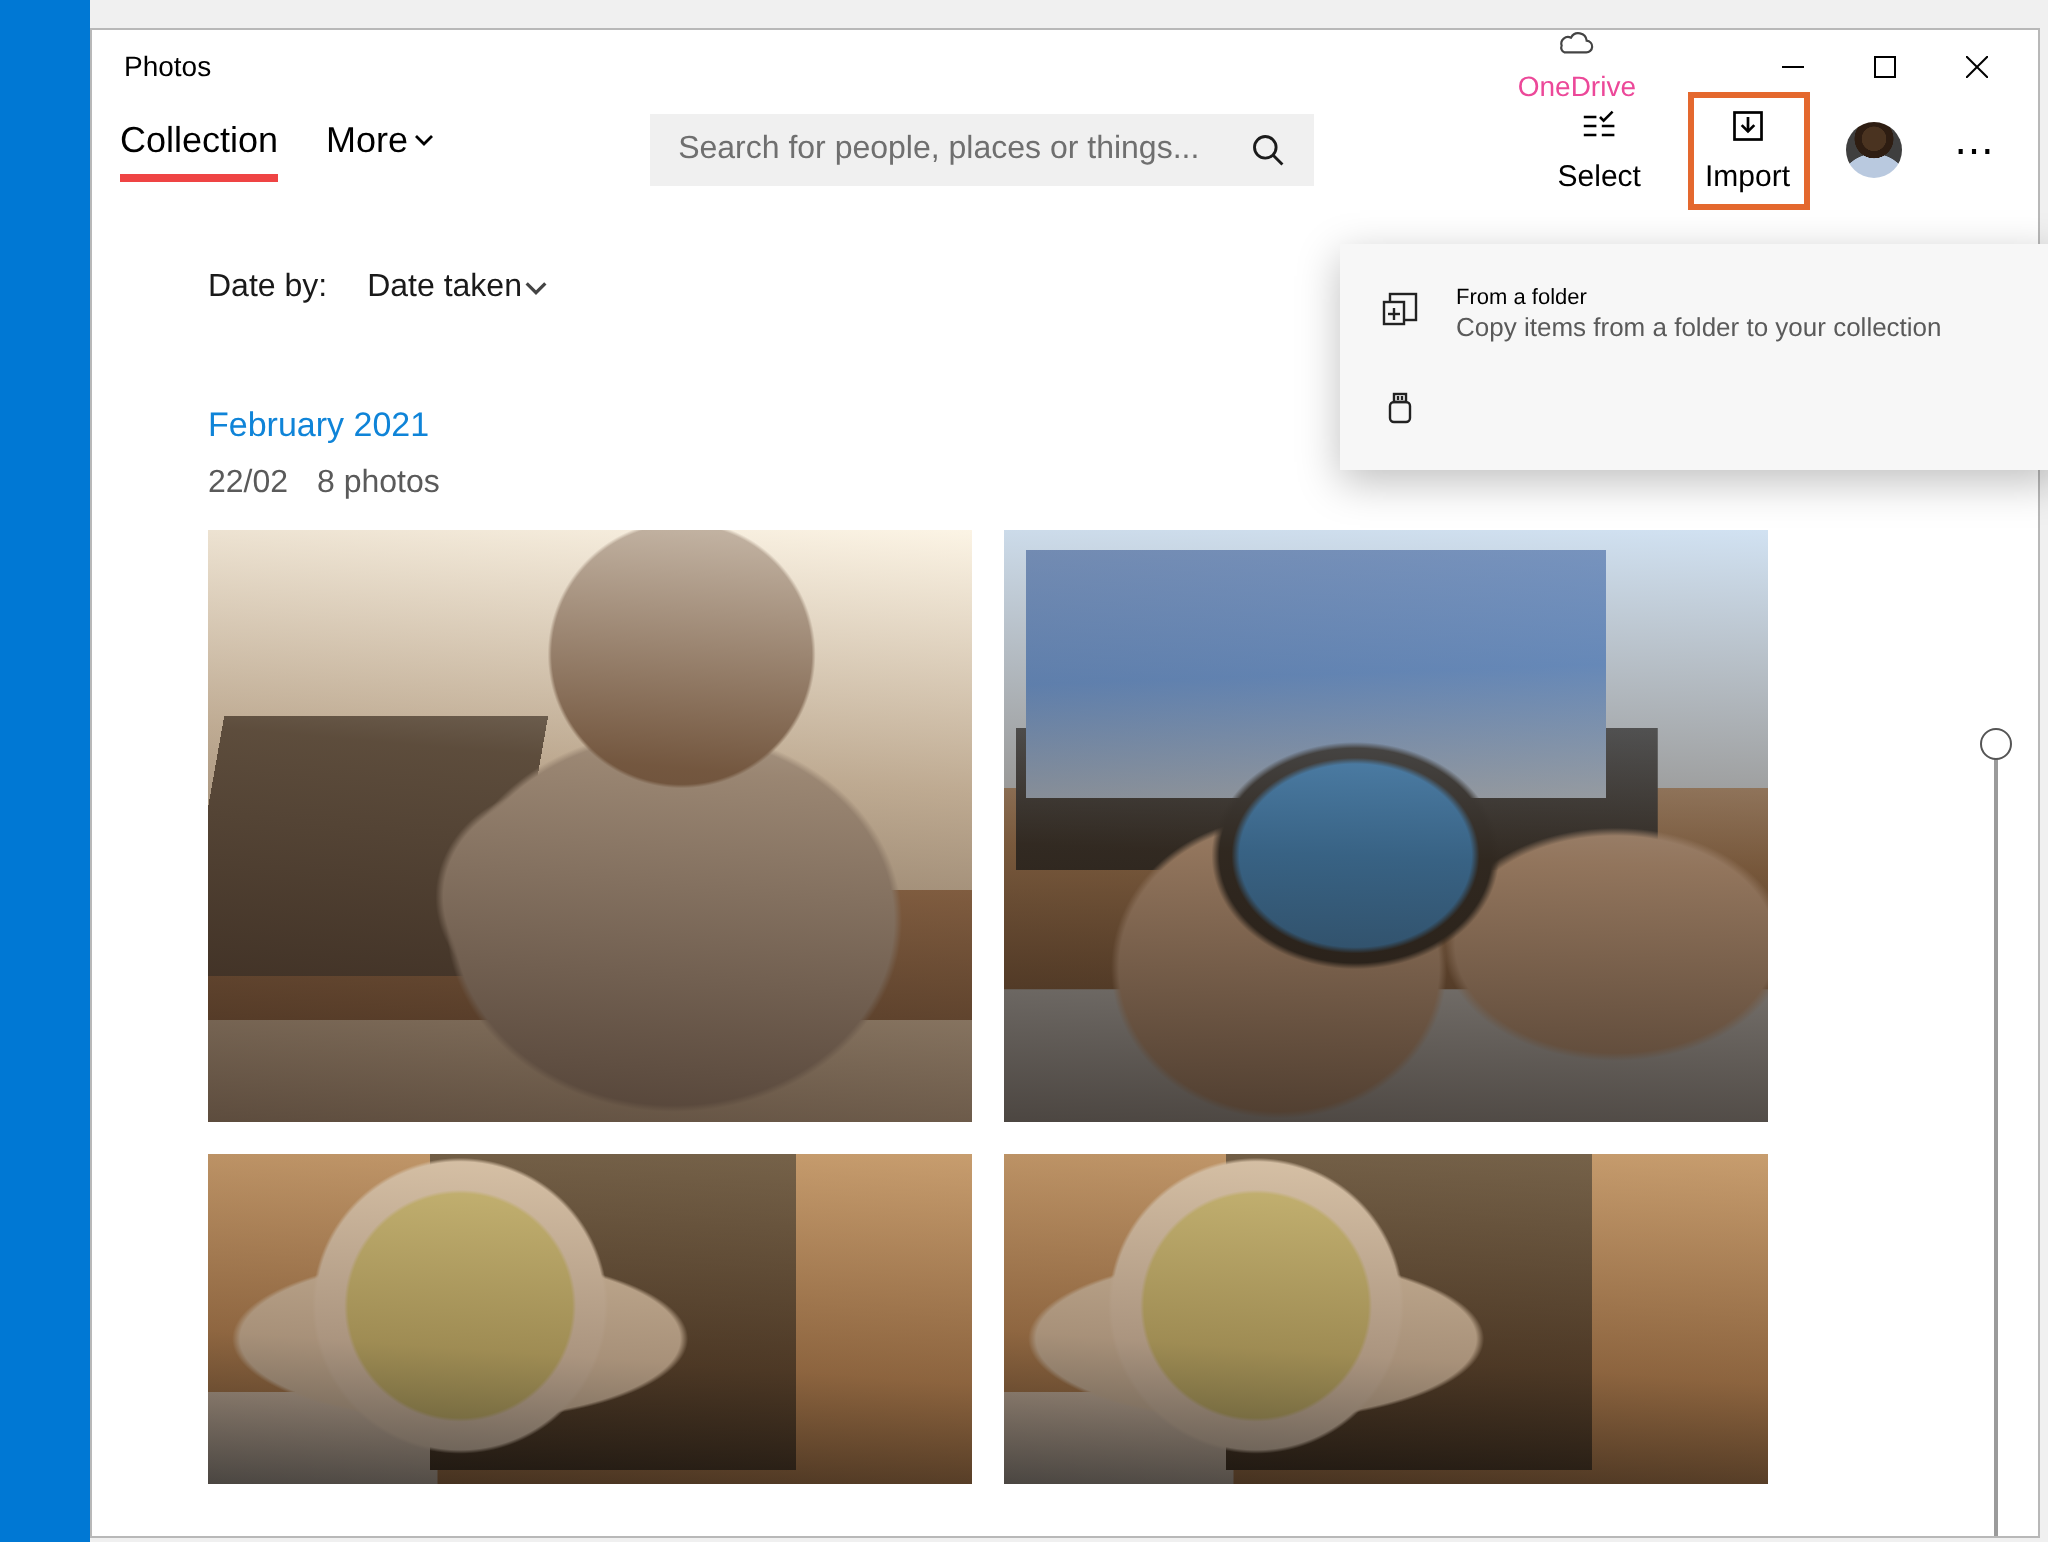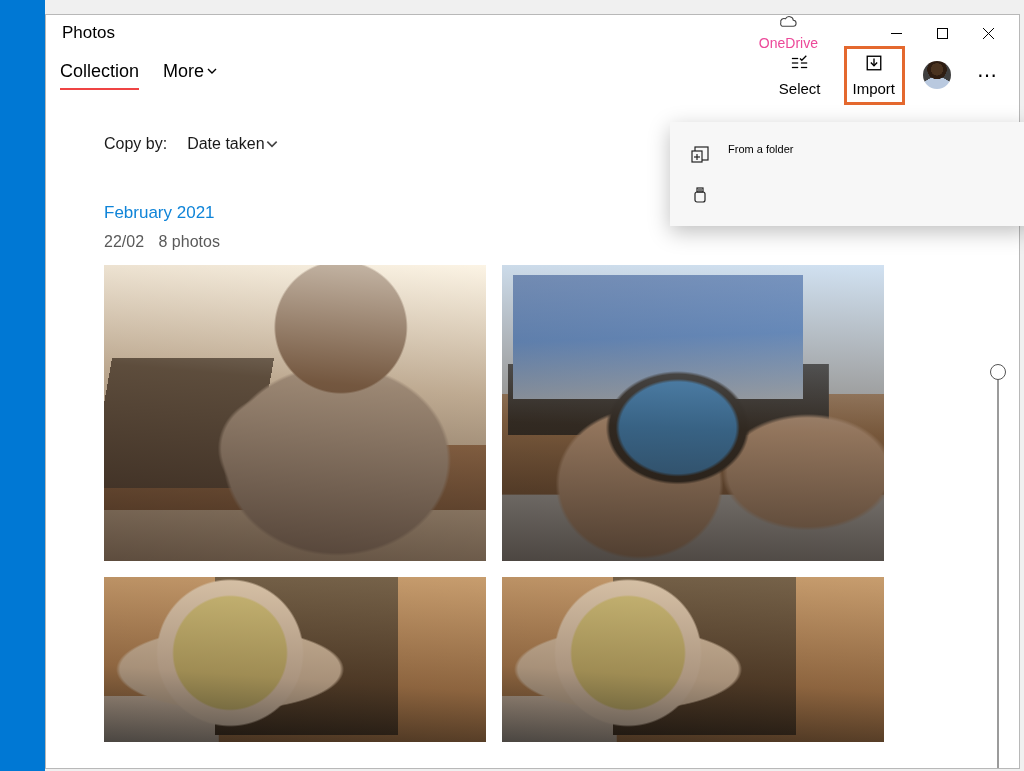--- a/index.html
+++ b/index.html
@@ -23,21 +23,21 @@
     overflow: visible;
   }
 
   
   .titlebar {
     height: 36px;
     display: flex;
     align-items: center;
     padding: 0 8px 0 16px;
   }
-  .titlebar .title { font-size: 17px; color:#000; }
+  .titlebar .title { font-size: 14px; color:#000; }
   .titlebar .spacer { flex: 1; }
   .cloud-status { display:flex; align-items:center; gap:6px; font-size:14px; color:#ec4899; padding:0 55px 0 0;flex-direction:column; }
   .cloud-status svg { width:20px; height:14px; }
   .winctrls { display:flex; }
   .winbtn {
     width:46px; height:30px;
     display:flex; align-items:center; justify-content:center;
     cursor:pointer;
   }
   .winbtn svg { width:11px; height:11px; stroke:#000; stroke-width:1; fill:none; }
@@ -45,21 +45,21 @@
   
   .toolbar {
     height: 48px;
     display:flex;
     align-items:center;
     padding: 0 14px;
     gap: 12px;
   }
   .tabs { display:flex; gap:24px; align-items:baseline; }
   .tab { font-size:18px; color:#000; padding-bottom:6px; cursor:pointer; }
-  .tab.active { border-bottom: 2px solid #ef4444; }
+  .tab.active { border-bottom: 4px solid #ef4444; }
   .tab.more { display:flex; align-items:center; gap:2px; }
 
   .searchbox {
     margin-left: 95px;
     width: 332px; height: 36px;
     background:#f0f0f0;
     display:flex; align-items:center;
     padding: 0 14px;
     color:#6f6f6f;
     gap:10px;
@@ -218,20 +218,27 @@
     <div class="tabs">
       <div class="tab active">Collection</div>
       <div class="tab more">
         <span>More</span>
         <svg width="12" height="12" viewBox="0 0 12 12">
             <polyline points="2,4 6,8 10,4" fill="none" stroke="#000" stroke-width="1.4"></polyline>
           </svg>
       </div>
     </div>
 
+    <div class="searchbox">
+      <div class="ph">Search for people, places or things...</div>
+      <svg viewBox="0 0 20 20" fill="none" stroke-width="1.6">
+          <circle cx="8.5" cy="8.5" r="6"></circle>
+          <line x1="13" y1="13" x2="18" y2="18"></line>
+        </svg>
+    </div>
 
     <div class="actions">
       <div class="act">
         <svg viewBox="0 0 20 20" fill="none" stroke="#000" stroke-width="1.4">
           <line x1="1" y1="5" x2="8" y2="5"></line>
             <line x1="1" y1="10" x2="8" y2="10"></line>
             <line x1="1" y1="15" x2="8" y2="15"></line>
           <polyline points="10,5 12,7 17,2"></polyline>
           <line x1="11" y1="10" x2="18" y2="10"></line>
             <line x1="11" y1="15" x2="18" y2="15"></line>
@@ -256,37 +263,38 @@
       <div class="dd-icon">
           <svg viewBox="0 0 20 20">
             <rect x="5" y="3" width="13" height="13"></rect>
             <rect x="2" y="7" width="10" height="11" fill="#f7f7f7"></rect>
             <line x1="7" y1="10" x2="7" y2="16"></line>
             <line x1="4" y1="13" x2="10" y2="13"></line>
           </svg>
         </div>
       <div>
         <div class="dd-t">From a folder</div>
+        <div class="dd-s">Copy items from a folder to your collection</div>
       </div>
     </div>
     <div class="dd-item">
       <div class="dd-icon">
           <svg viewBox="0 0 20 20">
             <rect x="7" y="2" width="6" height="4"></rect>
             <rect x="5" y="6" width="10" height="10" rx="2"></rect>
             <line x1="9" y1="3" x2="9" y2="5"></line>
             <line x1="11" y1="3" x2="11" y2="5"></line>
           </svg>
         </div>
     </div>
   </div>
 
   <div class="content">
     <div class="viewby">
-      <span>Copy by:</span>
+      <span>Date by:</span>
       <div class="combo">
         <span>Date taken</span>
         <svg width="14" height="14" viewBox="0 0 12 12">
             <polyline points="2,4 6,8 10,4" fill="none" stroke="#444" stroke-width="1.4"></polyline>
           </svg>
       </div>
     </div>
 
     <div class="section-title">February 2021</div>
     <div class="subline">

